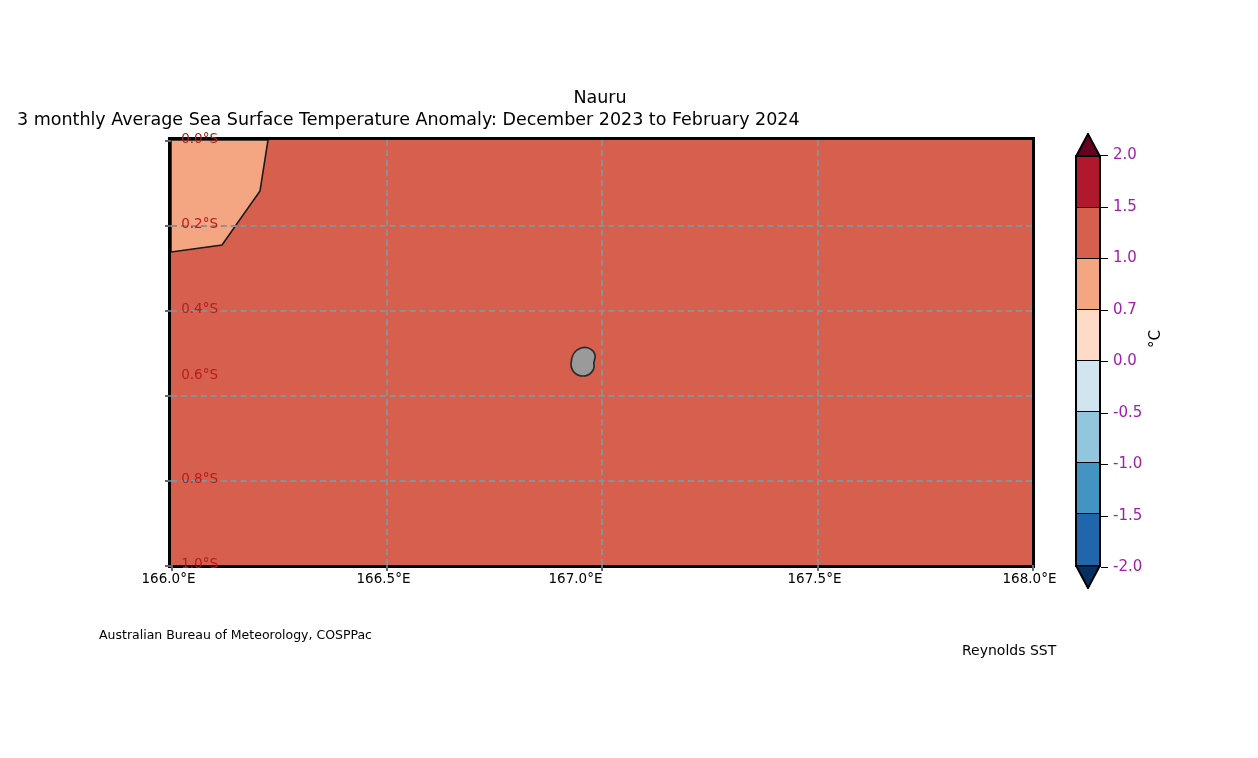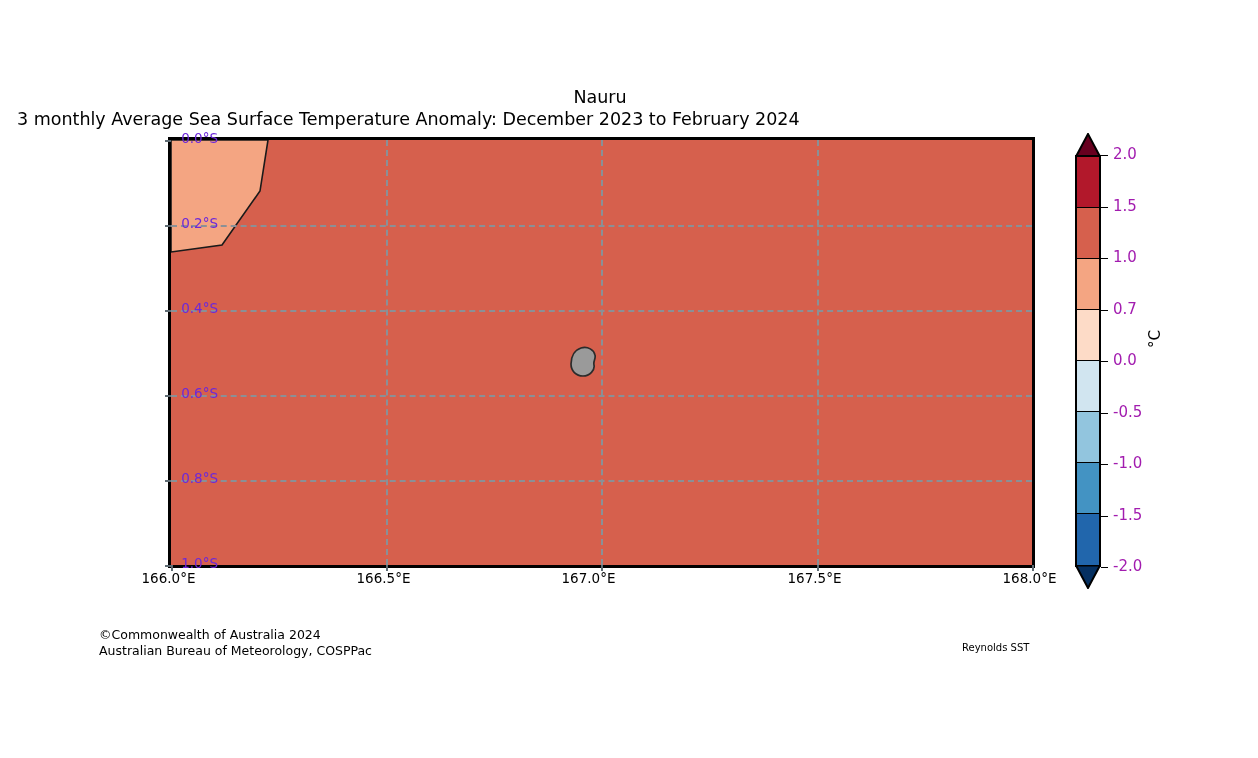--- a/index.html
+++ b/index.html
@@ -96,21 +96,21 @@
     border-left: 2px solid #5e6b73;
   }
 
   
   .ylabel {
     position: absolute;
     right: 1040px;
     text-align: right;
     font-size: 13.5px;
     white-space: nowrap;
-    color: #6d28d9;
+    color: #b91c1c;
   }
   .xlabel {
     position: absolute;
     top: 570px;
     font-size: 13.5px;
     white-space: nowrap;
     text-align: center;
     color: #000;
   }
 
@@ -183,21 +183,21 @@
     left: 99px;
     top: 627px;
     font-size: 12.5px;
     line-height: 15.5px;
     white-space: nowrap;
   }
   .footer-right {
     position: absolute;
     left: 962px;
     top: 642px;
-    font-size: 10px;
+    font-size: 14px;
     white-space: nowrap;
   }
 </style>
 </head>
 <body>
 
 <div class="figure">
 
   <div class="title-line1">Nauru</div>
   <div class="title-line2">3 monthly Average Sea Surface Temperature Anomaly: December 2023 to February 2024</div>
@@ -233,27 +233,27 @@
     <div class="tick-x" style="left:0px"></div>
     <div class="tick-x" style="left:215px"></div>
     <div class="tick-x" style="left:430px"></div>
     <div class="tick-x" style="left:646px"></div>
     <div class="tick-x" style="left:861px"></div>
   </div>
 
   <div class="ylabel" style="top:130px">0.0°S</div>
   <div class="ylabel" style="top:215px">0.2°S</div>
   <div class="ylabel" style="top:300px">0.4°S</div>
-  <div class="ylabel" style="top:385px">0.6°S</div>
+  <div class="ylabel" style="top:366px">0.6°S</div>
   <div class="ylabel" style="top:470px">0.8°S</div>
   <div class="ylabel" style="top:555px">1.0°S</div>
 
   <div class="xlabel" style="left:116px; width:105px">166.0°E</div>
   <div class="xlabel" style="left:331px; width:105px">166.5°E</div>
-  <div class="xlabel" style="left:536px; width:105px">167.0°E</div>
+  <div class="xlabel" style="left:523px; width:105px">167.0°E</div>
   <div class="xlabel" style="left:762px; width:105px">167.5°E</div>
   <div class="xlabel" style="left:977px; width:105px">168.0°E</div>
 
   <div class="cbar-wrap">
 
     <svg class="cbar-tri-up" viewBox="0 0 26 24">
       <path d="M1,23.5 L13,1 L25,23.5 Z" fill="#67001f" stroke="#000" stroke-width="2"></path>
     </svg>
 
     <div class="cbar-rect">
@@ -288,18 +288,17 @@
     <div class="cbar-label" style="top:218px">0.0</div>
     <div class="cbar-label" style="top:269.5px">-0.5</div>
     <div class="cbar-label" style="top:321px">-1.0</div>
     <div class="cbar-label" style="top:372.5px">-1.5</div>
     <div class="cbar-label" style="top:424px">-2.0</div>
   </div>
 
   <div class="cbar-unit">°C</div>
 
   <div class="footer-left">
-    <div>©Commonwealth of Australia 2024</div>
     <div>Australian Bureau of Meteorology, COSPPac</div>
   </div>
   <div class="footer-right">Reynolds SST</div>
 
 </div>
 
 </body></html>

